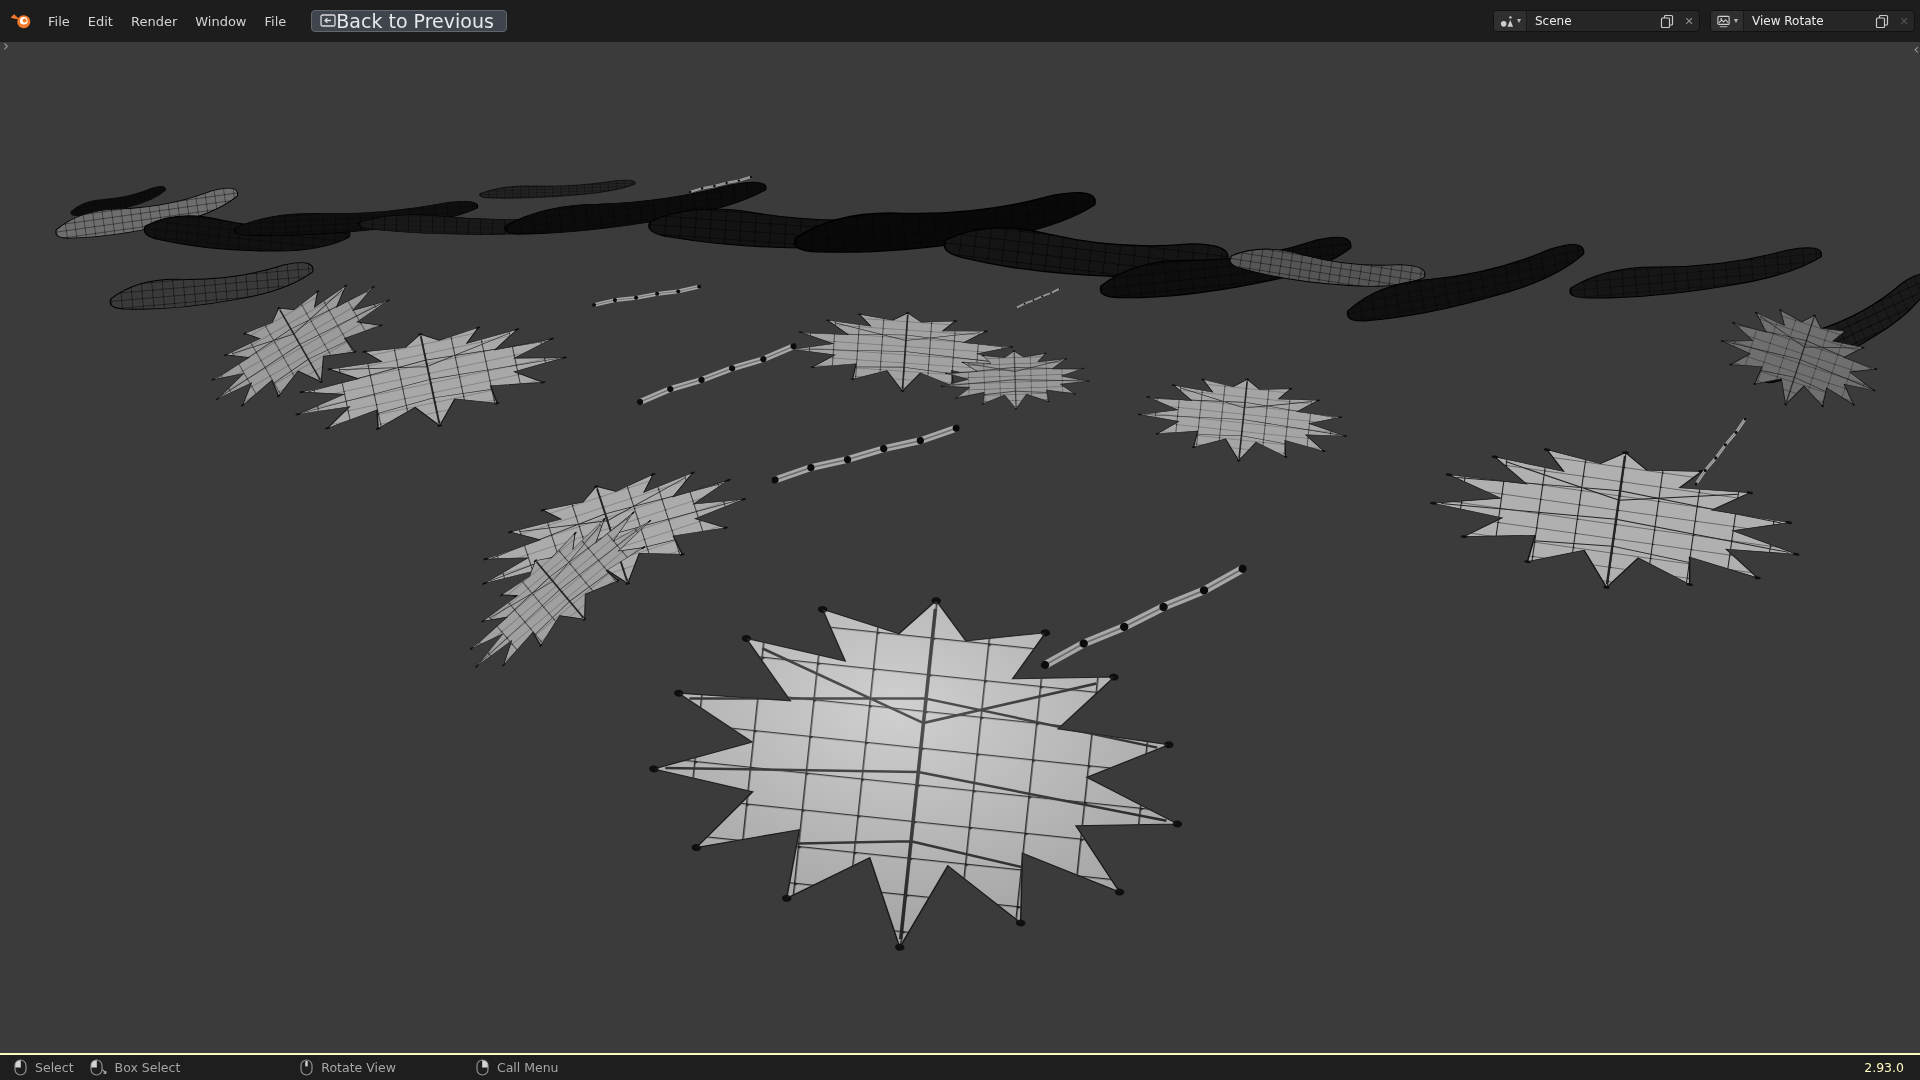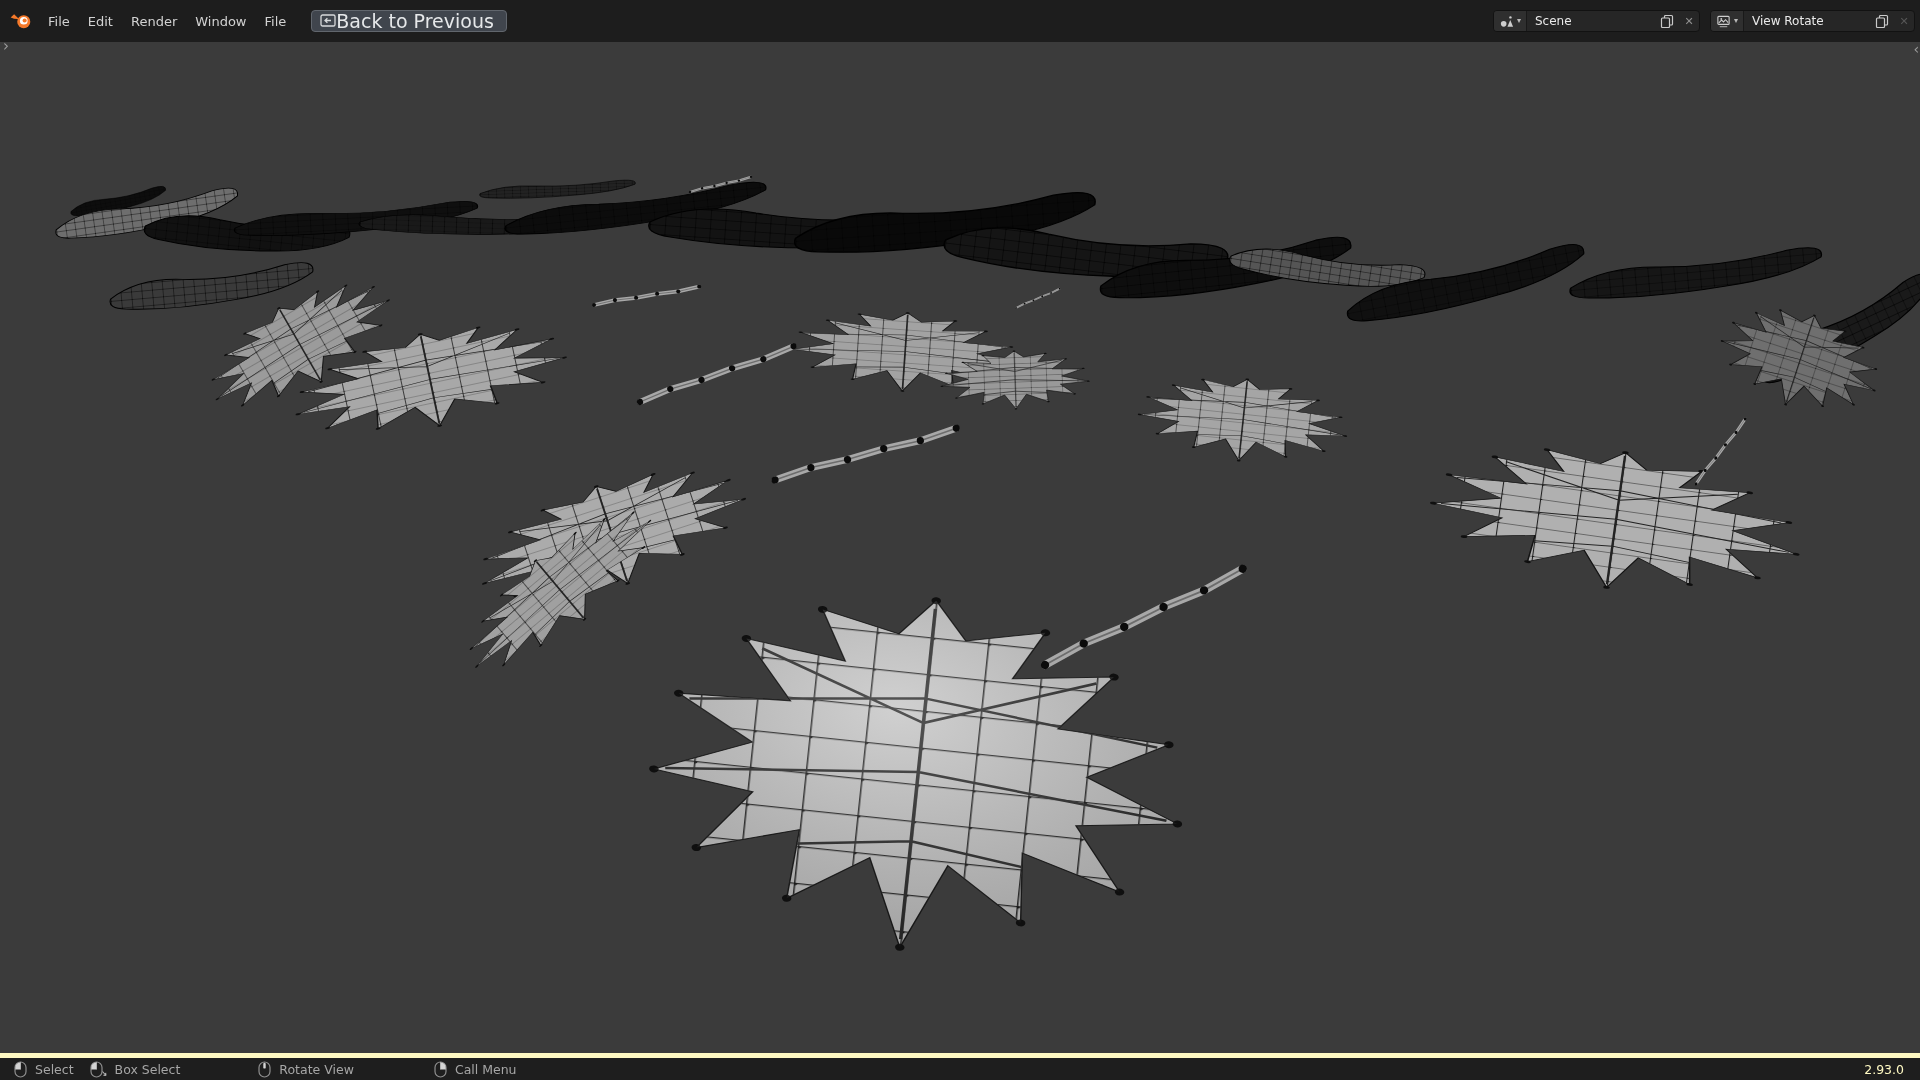--- a/index.html
+++ b/index.html
@@ -48,21 +48,21 @@
   .viewport { position: absolute; top: 30px; left: 0; right: 0; bottom: 27px; background: #3b3b3b; }
   .vp-svg { width: 100%; height: 100%; display: block; }
   .vp-toggle { position: absolute; color: #9e9e9e; line-height: 1; cursor: default; }
   .vp-toggle.left { left: 3px; top: 9px; font-size: 15px; }
   .vp-toggle.tr { right: 4px; top: 1px; font-size: 10px; color: #8f8f8f; }
   .vp-toggle.right { right: 1px; top: 12px; font-size: 14px; }
 
   
   .statusbar {
     position: absolute; left: 0; right: 0; bottom: 0; height: 27px;
-    background: #1e1e1e; border-top: 5px solid #fef9c3;
+    background: #1e1e1e; border-top: 2px solid #fef9c3;
     display: flex; align-items: center; font-size: 12.5px; color: #a6a6a6;
   }
   .hint { display: flex; align-items: center; gap: 8px; }
   .hint .mouse { display: block; }
   .sb-version { margin-left: auto; padding-right: 16px; color: #fef9c3; }
 </style>
 </head>
 <body>
 
 <div class="stage">
@@ -275,21 +275,21 @@
     <div class="hint" style="margin-left:16px">
       <svg class="mouse" width="17" height="17" viewBox="0 0 17 17">
         <rect x="1" y="1" width="11" height="15" rx="5.5" fill="none" stroke="#8f8f8f" stroke-width="1.2"></rect>
         <path d="M6.5,1 V8.5" stroke="#8f8f8f" stroke-width="1"></path>
         <path d="M6.5,1.2 A5.3,5 0 0 0 1.3,6.2 L1.3,8.4 L6.5,8.4 Z" fill="#d4d4d4"></path>
         <path d="M12.5,10.5 L16,14.5 M16,14.5 l-2.6,-0.3 M16,14.5 l-0.4,-2.6" stroke="#b5b5b5" stroke-width="1.1" fill="none"></path>
       </svg>
       <span class="hint-label">Box Select</span>
     </div>
 
-    <div class="hint" style="margin-left:78px">
+    <div class="hint" style="margin-left:120px">
       <svg class="mouse" width="13" height="17" viewBox="0 0 13 17">
         <rect x="1" y="1" width="11" height="15" rx="5.5" fill="none" stroke="#8f8f8f" stroke-width="1.2"></rect>
         <rect x="5.3" y="1.8" width="2.4" height="5.8" rx="1.2" fill="#d4d4d4"></rect>
       </svg>
       <span class="hint-label">Rotate View</span>
     </div>
 
     <div class="hint" style="margin-left:80px">
       <svg class="mouse" width="13" height="17" viewBox="0 0 13 17">
         <rect x="1" y="1" width="11" height="15" rx="5.5" fill="none" stroke="#8f8f8f" stroke-width="1.2"></rect>

